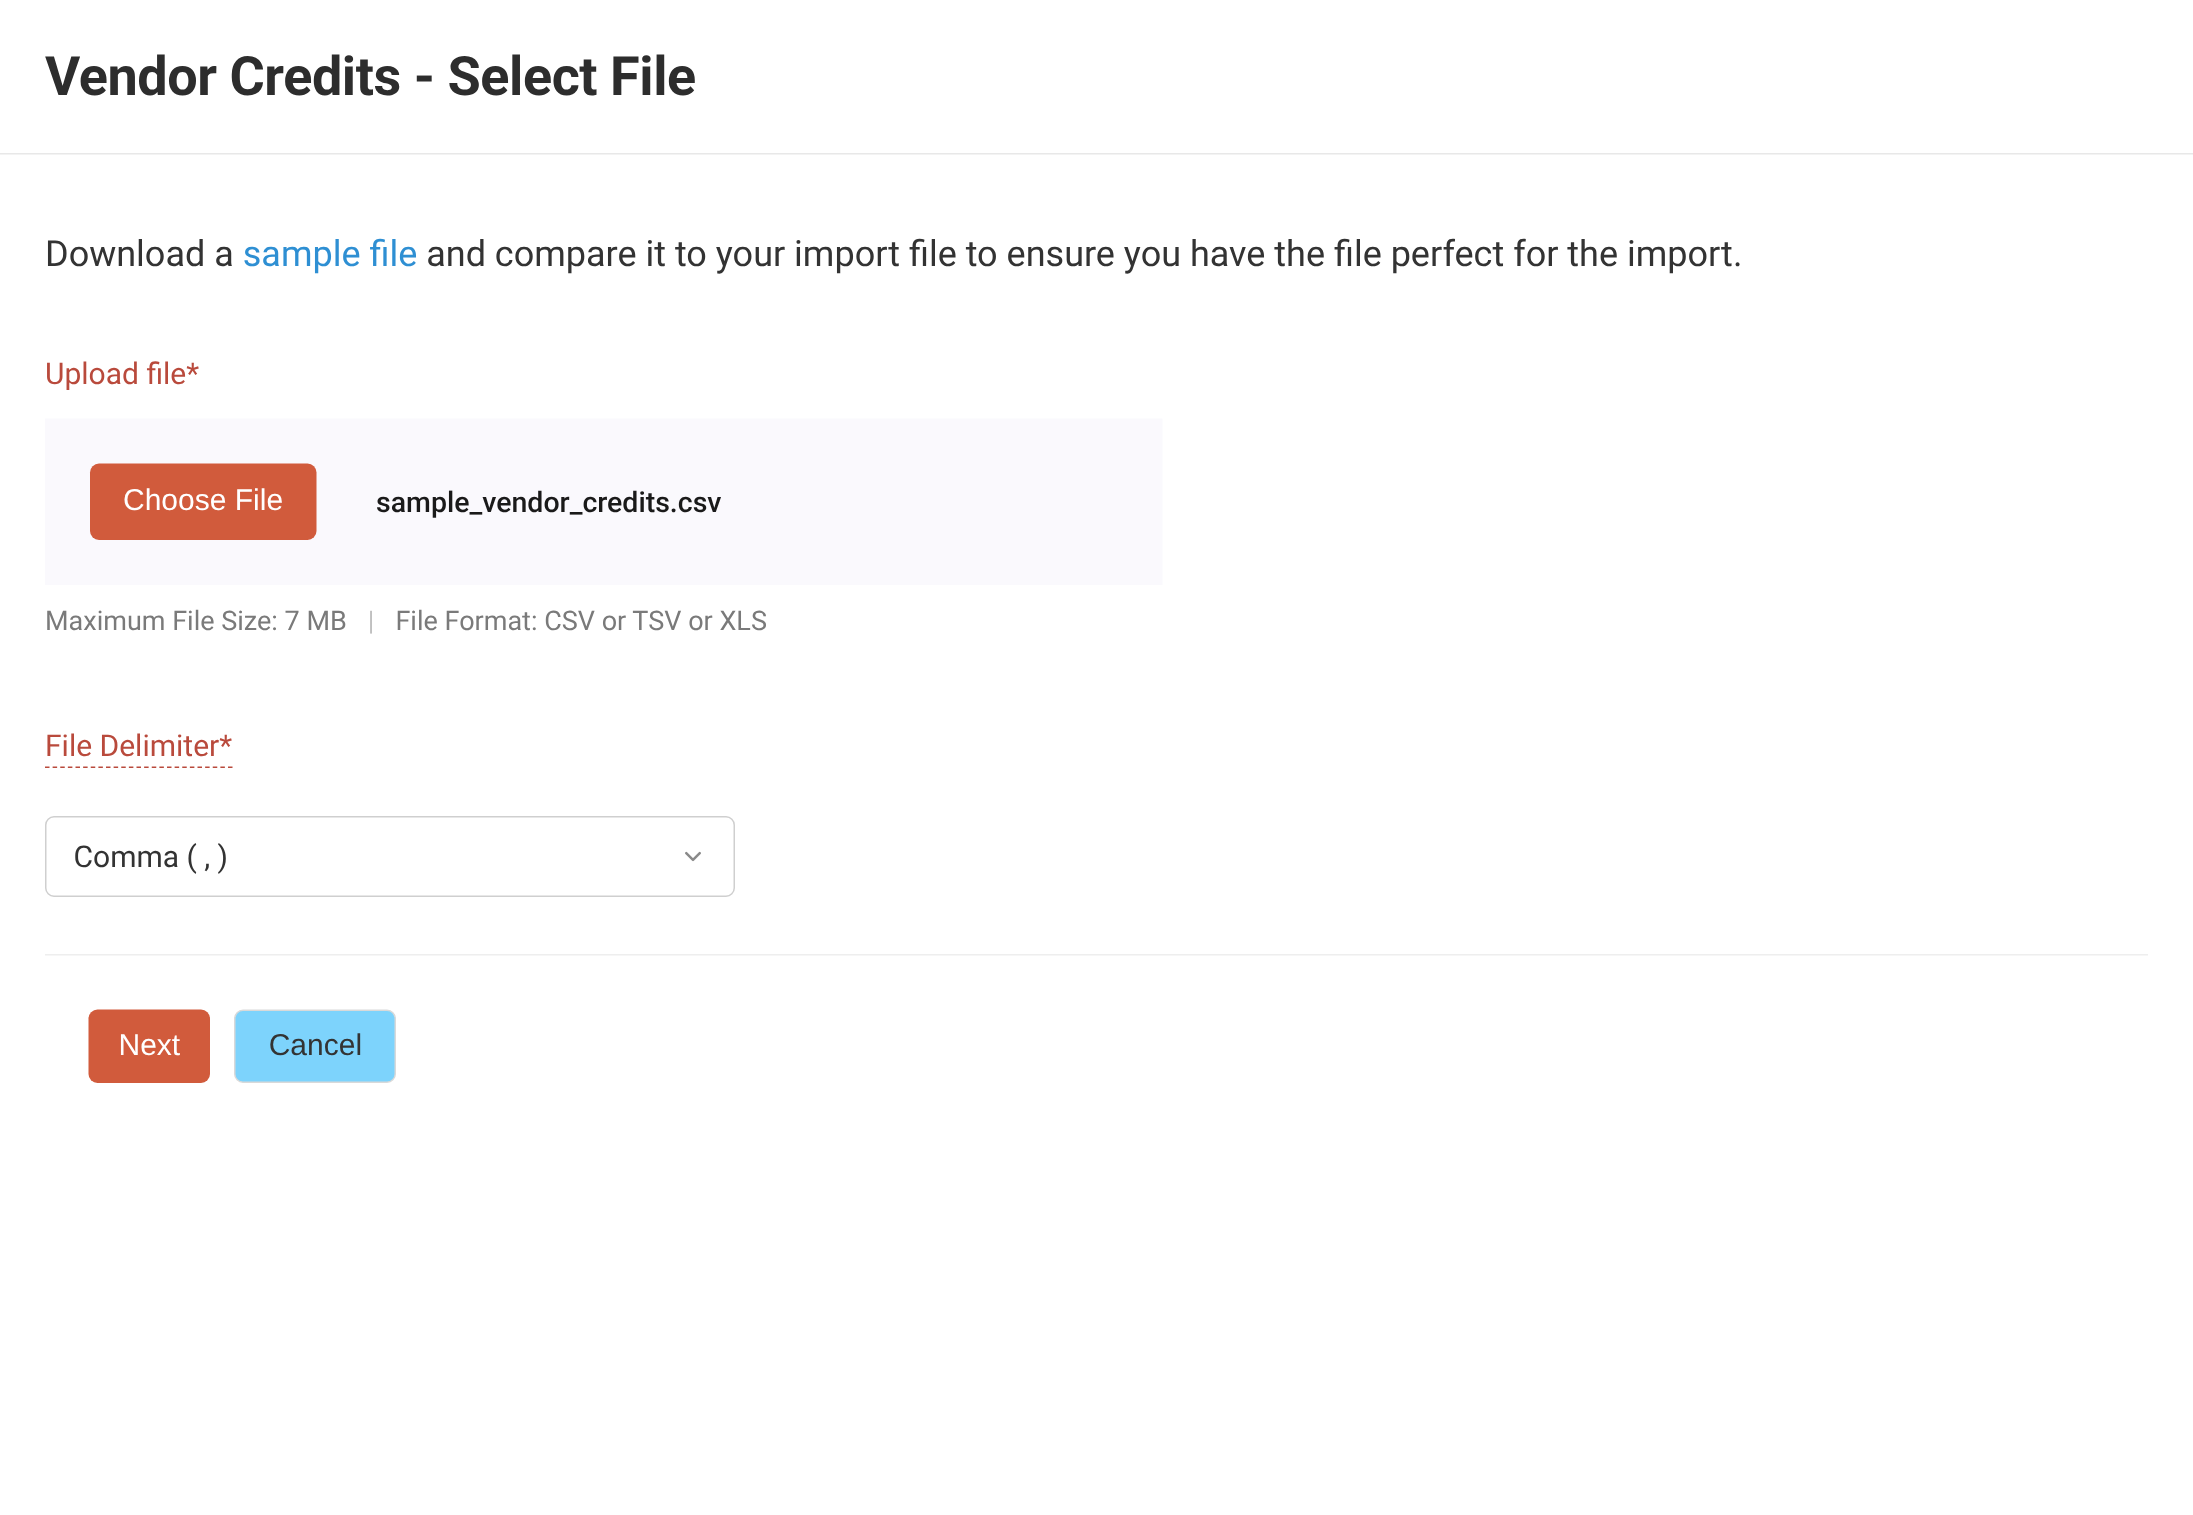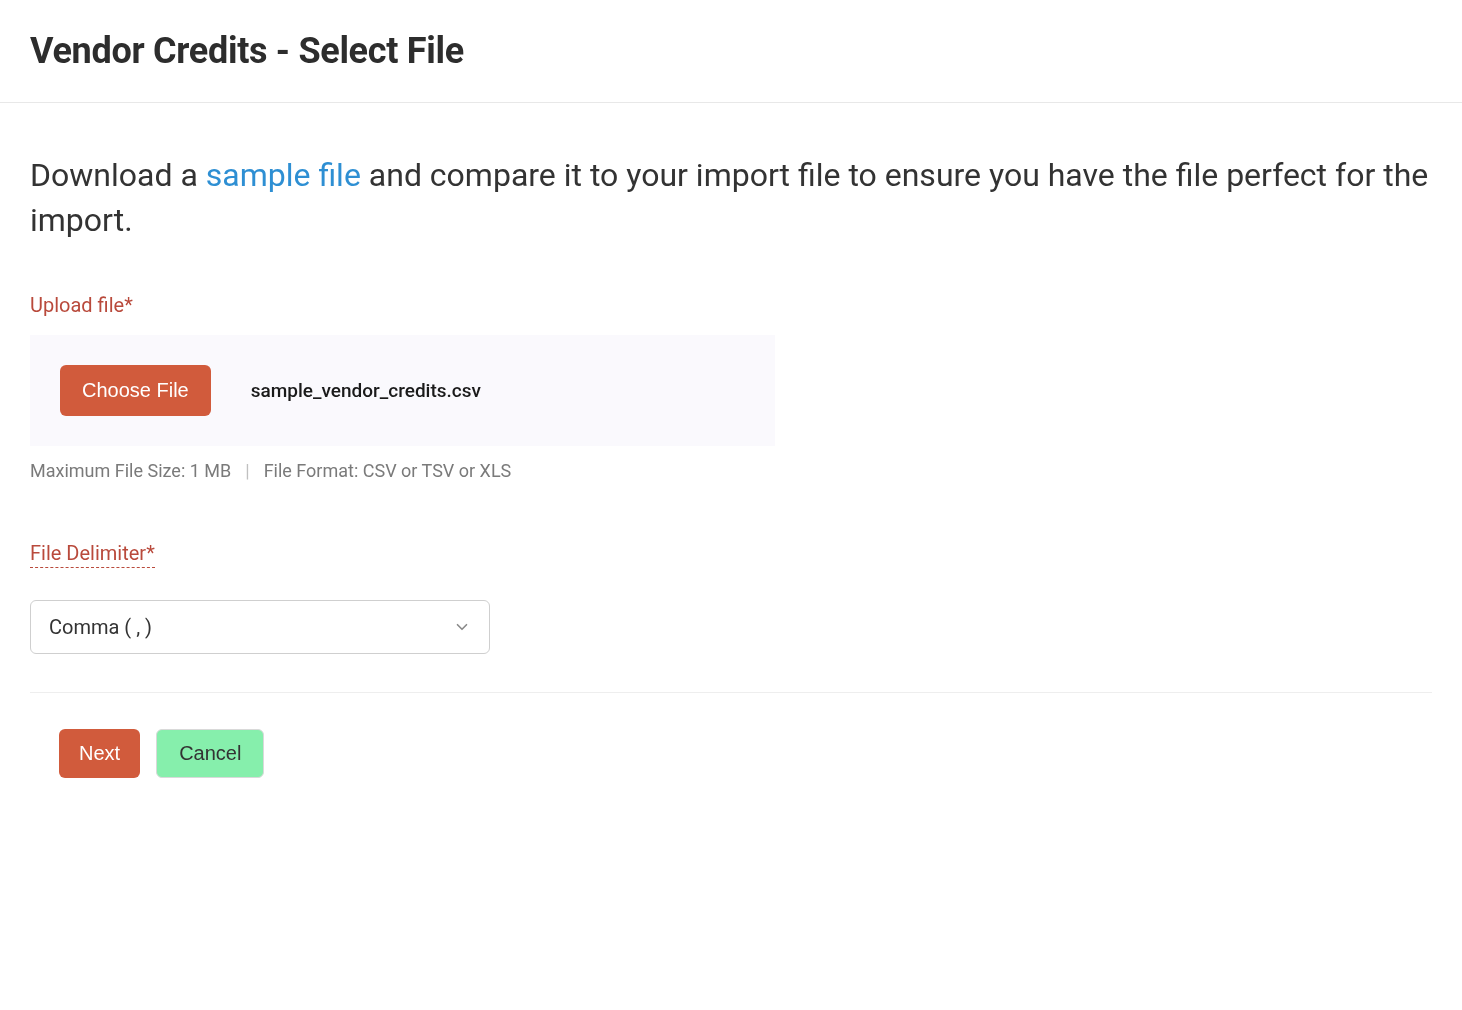--- a/index.html
+++ b/index.html
@@ -19,21 +19,21 @@
     .page-title {
       font-size: 36px;
       font-weight: 700;
       color: #2d2d2d;
       letter-spacing: -0.3px;
     }
     .content {
       padding: 50px 30px 40px 30px;
     }
     .intro-text {
-      font-size: 32px;
+      font-size: 24px;
       color: #333;
       margin-bottom: 50px;
       line-height: 1.4;
     }
     .intro-text a {
       color: #2e8fd3;
       text-decoration: none;
     }
     .field-label {
       font-size: 20px;
@@ -110,21 +110,21 @@
       border: none;
       border-top: 1px solid #eeeeee;
       margin: 24px 0 36px 0;
     }
     .actions {
       display: flex;
       gap: 16px;
       margin-left: 29px;
     }
     .btn-secondary {
-      background: #86efac;
+      background: #7dd3fc;
       color: #333;
       border: 1px solid #d9d9d9;
       padding: 12px 22px;
       font-size: 20px;
       font-weight: 400;
       border-radius: 6px;
       cursor: pointer;
     }
     .chevron svg {
       width: 18px;
@@ -145,21 +145,21 @@
     <span>Download a </span><a href="#">sample file</a><span> and compare it to your import file to ensure you have the file perfect for the import.</span>
   </p>
 
   <div>
     <span class="field-label">Upload file*</span>
     <div class="upload-area">
       <button class="btn-primary">Choose File</button>
       <span class="filename">sample_vendor_credits.csv</span>
     </div>
     <div class="hint-row">
-      <span>Maximum File Size: 1 MB</span>
+      <span>Maximum File Size: 7 MB</span>
       <span class="hint-sep">|</span>
       <span>File Format: CSV or TSV or XLS</span>
     </div>
   </div>
 
 
   <div>
     <span class="field-label dashed">File Delimiter*</span>
     <div class="select-wrap">
       <div class="select">

